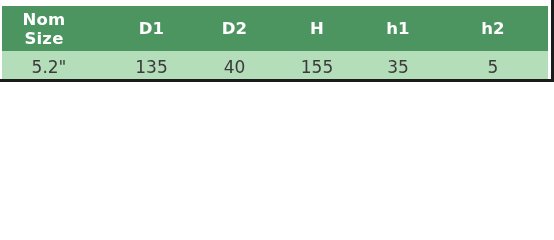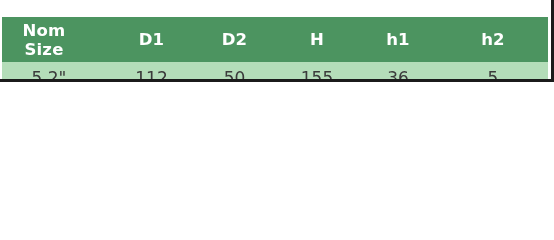--- a/index.html
+++ b/index.html
@@ -37,21 +37,21 @@
     top: 0;
     right: 0;
     width: 3px;
     height: 82px;
     background: #1b1b1b;
   }
 
   table.dims {
     position: absolute;
     left: 2px;
-    top: 17px;
+    top: 6px;
     width: 546px;
     border-collapse: collapse;
     table-layout: fixed;
   }
 
   table.dims thead tr {
     background: #4c9460;
   }
   table.dims thead th {
     color: #ffffff;
@@ -121,24 +121,24 @@
         <th scope="col">D2</th>
         <th scope="col">H</th>
         <th scope="col">h1</th>
         <th scope="col">h2</th>
       </tr>
     </thead>
 
     <tbody>
       <tr>
         <td class="col-nom">5.2"</td>
-        <td>112</td>
-        <td>50</td>
+        <td>135</td>
+        <td>40</td>
         <td>155</td>
-        <td>36</td>
+        <td>35</td>
         <td>5</td>
       </tr>
     </tbody>
   </table>
 
   <div class="rule-right"></div>
   <div class="rule-bottom"></div>
 </div>
 
 </body></html>

